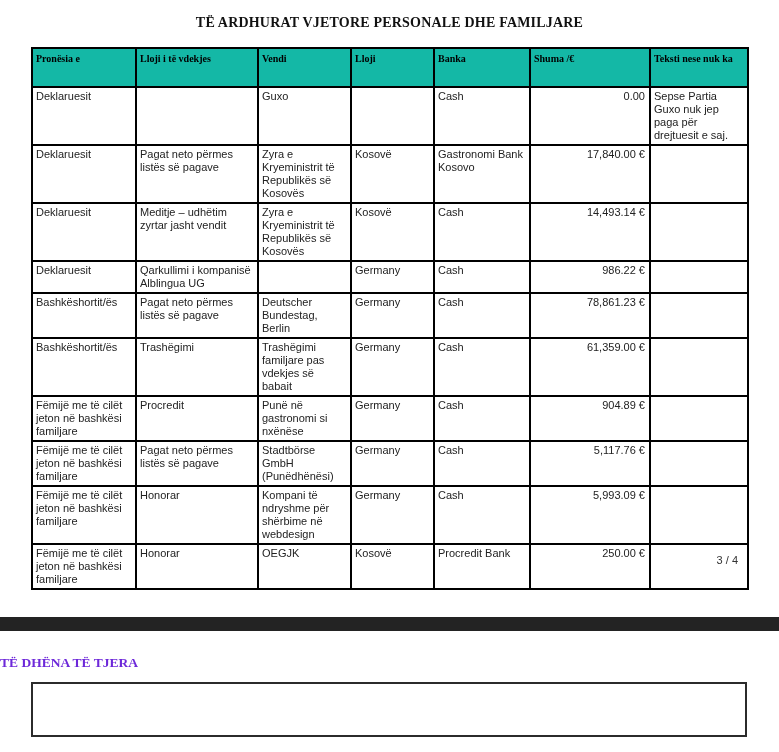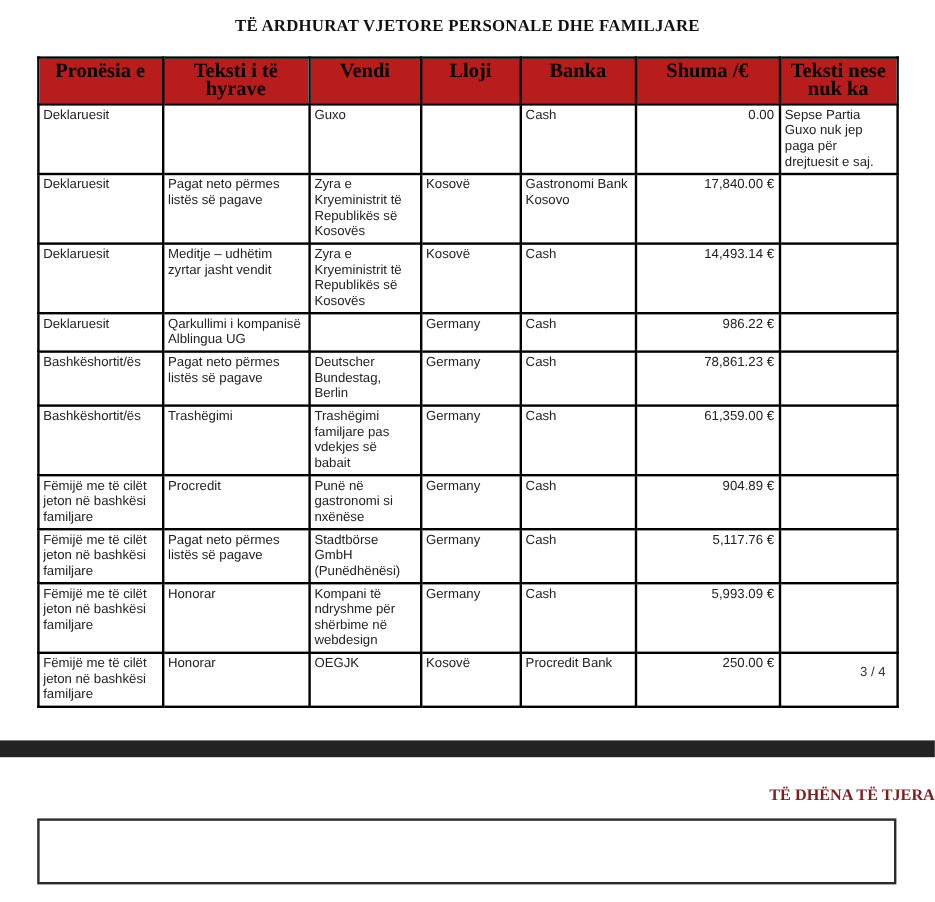--- a/index.html
+++ b/index.html
@@ -29,25 +29,25 @@
     width:716px;
   }
   table.income th, table.income td{
     border:2px solid #000;
     vertical-align:top;
     padding:2px 4px 2px 3px;
     overflow:hidden;
     word-wrap:break-word;
   }
   table.income th{
-    background:#b91c1c;
+    background:#14b8a6;
     font-family:"Liberation Serif", serif;
     font-weight:bold;
-    font-size:17px;
-    text-align:center;
+    font-size:10px;
+    text-align:left;
     line-height:15px;
     color:#000;
   }
   table.income td{
     font-size:11px;
     line-height:13px;
     color:#222;
   }
   td.amount{text-align:right;}
   td.note{text-align:left;}
@@ -60,25 +60,25 @@
   }
   .divider-bar{
     position:absolute;
     left:0;top:617px;
     width:779px;height:14px;
     background:#232323;
   }
   .section-title{
     position:absolute;
     top:655px;left:0;width:779px;
-    text-align:right;
+    text-align:left;
     font-family:"Liberation Serif", serif;
     font-weight:bold;
     font-size:13.5px;
-    color:#7f1d1d;
+    color:#6d28d9;
   }
   .other-data-box{
     position:absolute;
     left:31px;top:682px;
     width:712px;height:51px;
     border:2px solid #2b2b2b;
     background:#fff;
   }
 </style>
 </head>
@@ -92,21 +92,21 @@
       <col style="width:122px">
       <col style="width:93px">
     <col style="width:83px">
       <col style="width:96px">
       <col style="width:120px">
     <col style="width:98px">
   </colgroup>
   <thead>
     <tr style="height:39px">
       <th>Pronësia e</th>
-      <th>Teksti i të hyrave</th>
+      <th>Lloji i të vdekjes</th>
       <th>Vendi</th>
       <th>Lloji</th>
       <th>Banka</th>
       <th>Shuma /€</th>
       <th>Teksti nese nuk ka</th>
     </tr>
   </thead>
   <tbody>
     <tr style="height:37px">
       <td>Deklaruesit</td>

